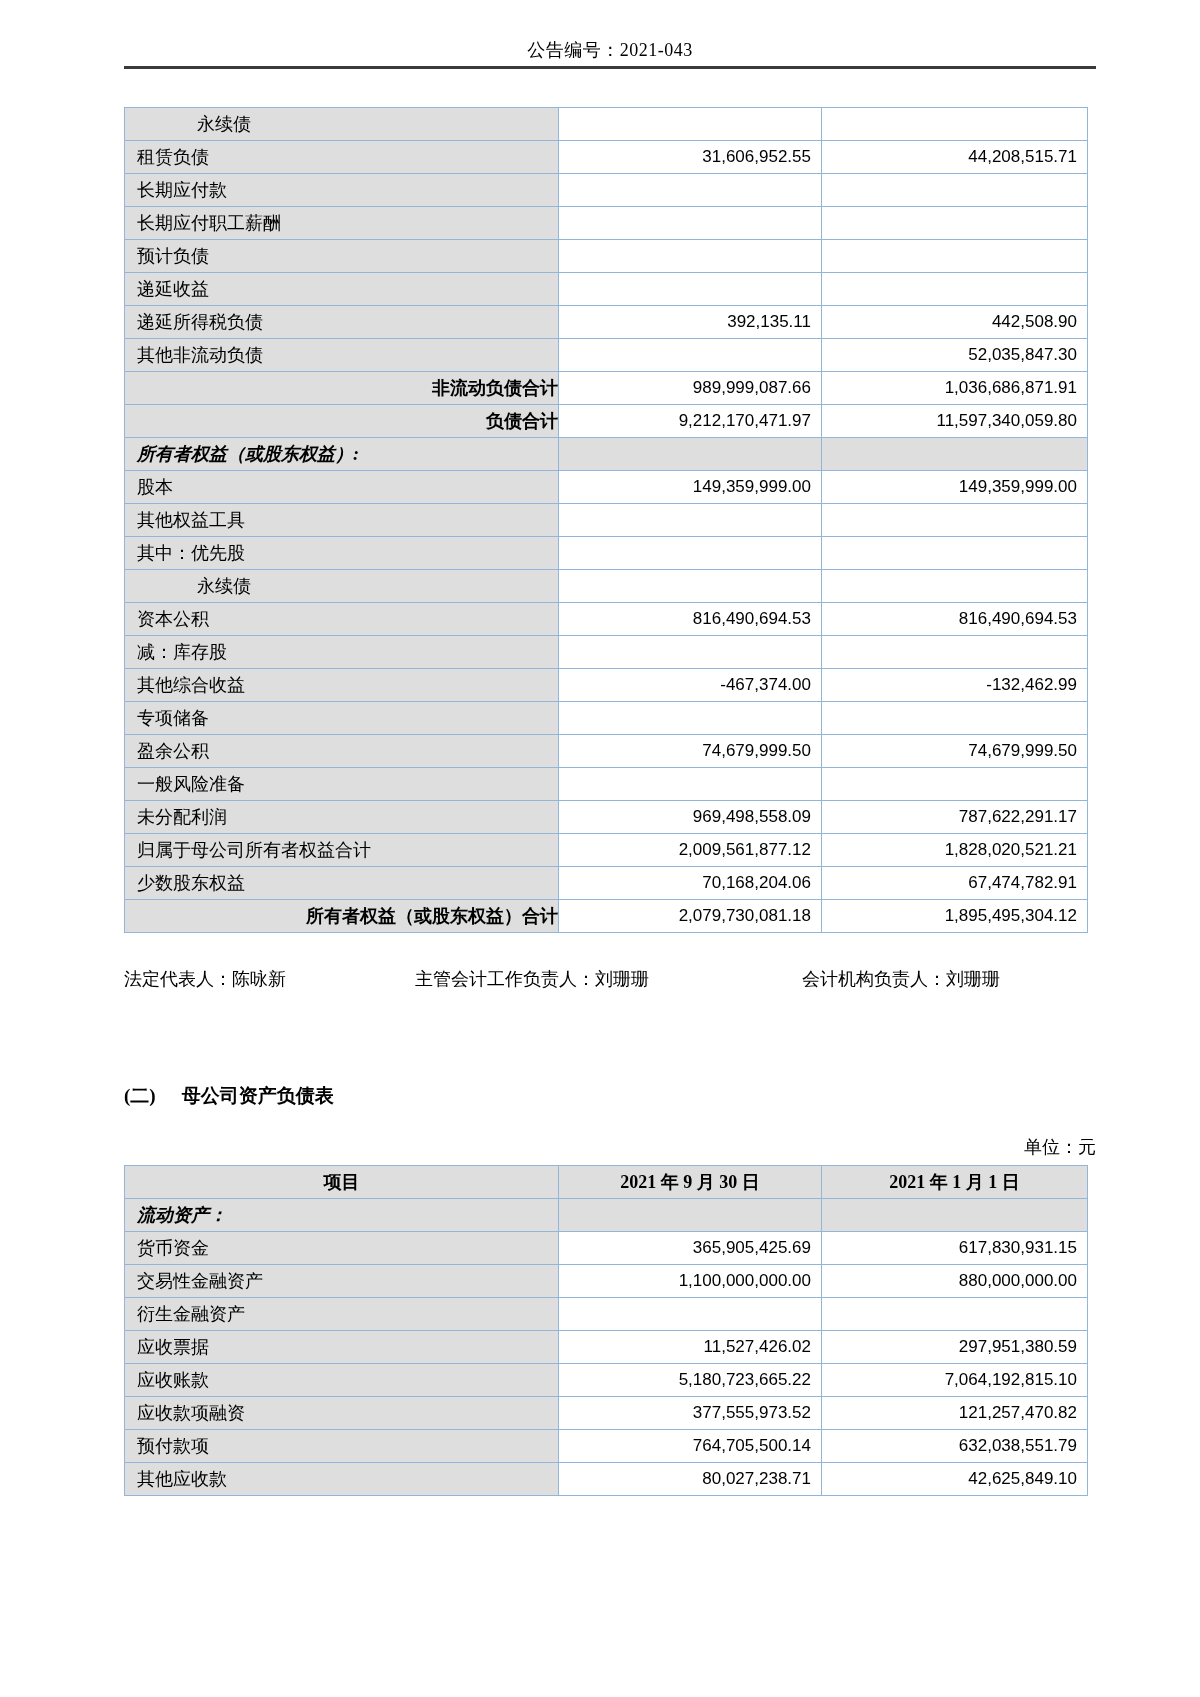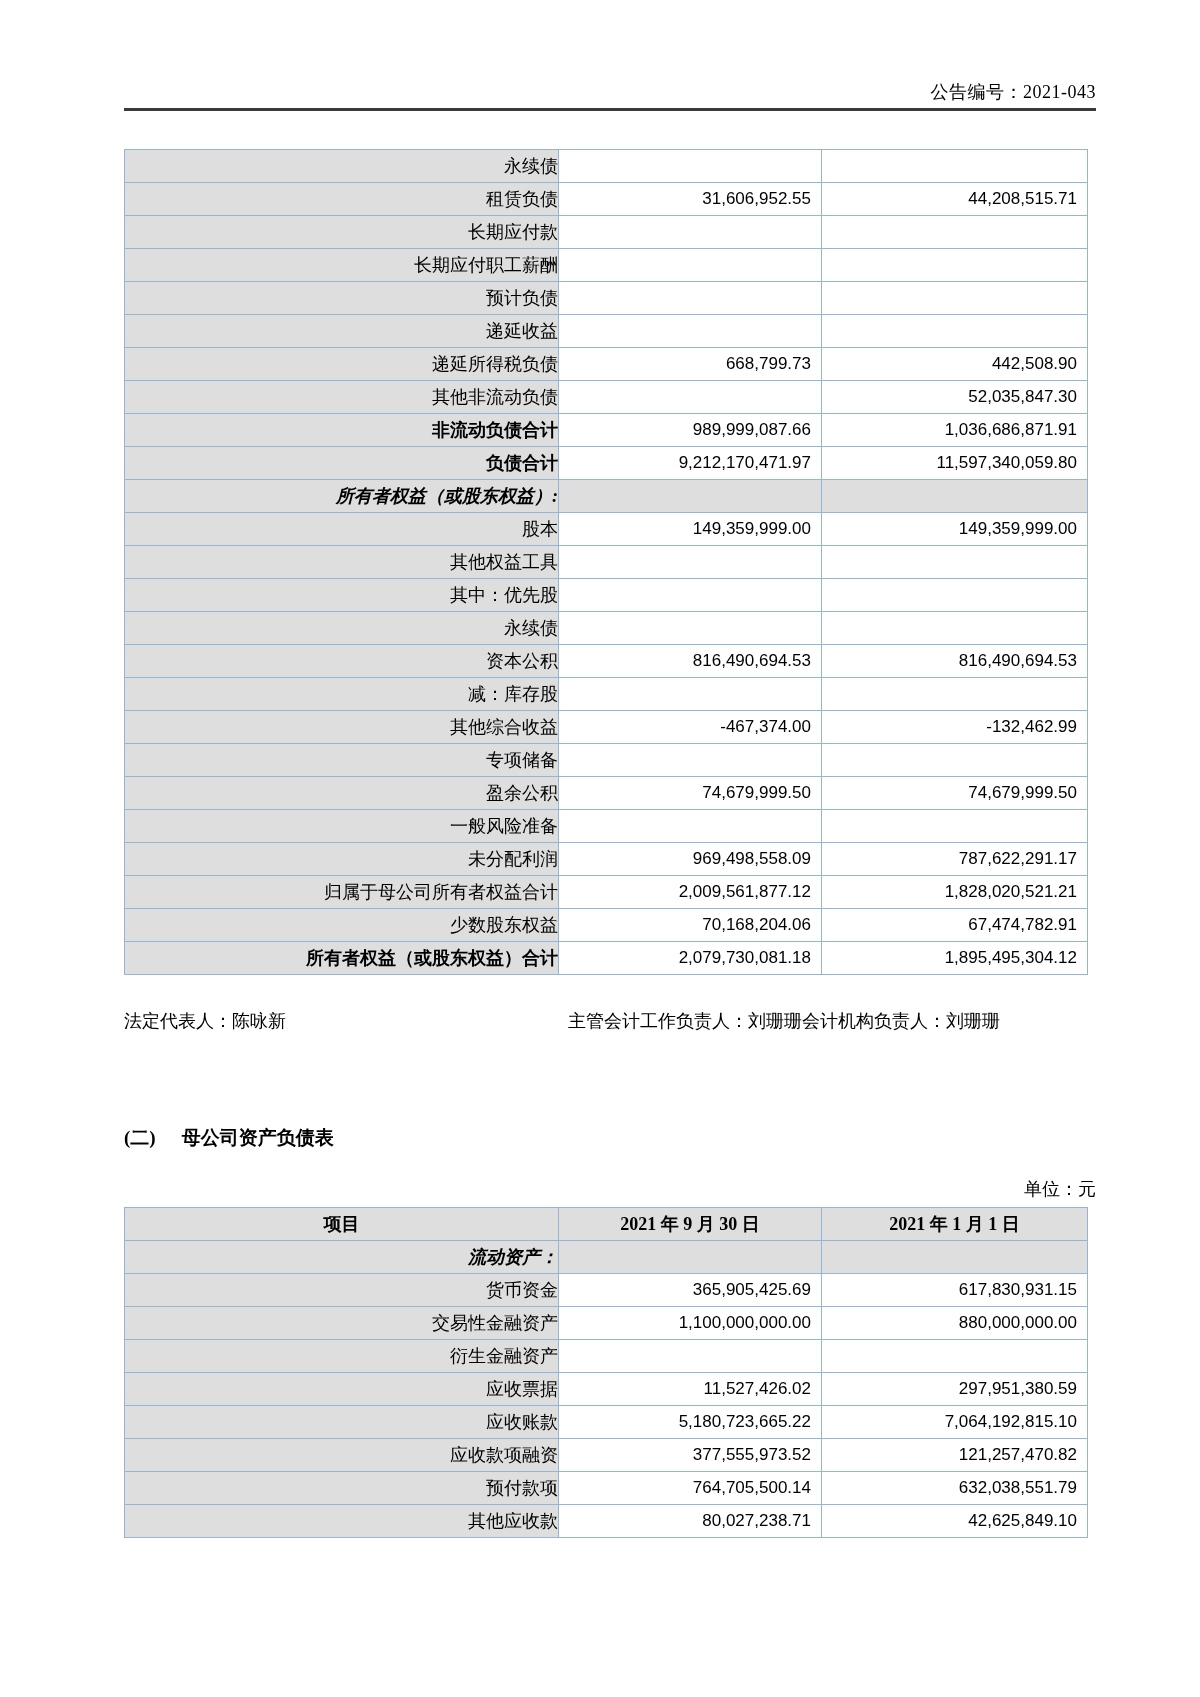--- a/index.html
+++ b/index.html
@@ -13,22 +13,22 @@
     color: #000;
     font-family: "Liberation Serif", serif;
   }
   .content {
     position: absolute;
     left: 124px;
     top: 0;
     width: 972px;
   }
   .doc-number {
-    padding-top: 80px;
-    text-align: right;
+    padding-top: 38px;
+    text-align: center;
     font-size: 18px;
     letter-spacing: 0.5px;
   }
   .rule {
     margin-top: 4px;
     border-top: 3px solid var(--rule-dark, #3a3a3a);
   }
   table {
     border-collapse: collapse;
     table-layout: fixed;
@@ -41,21 +41,20 @@
     height: 33px;
     white-space: nowrap;
     overflow: hidden;
     font-size: 18px;
     vertical-align: middle;
   }
   td.label {
     background: var(--cell-gray, #dedede);
     padding-left: 12px;
     font-family: "Liberation Serif", serif;
-    text-align: right;
   }
   td.num {
     background: #ffffff;
     text-align: right;
     padding-right: 10px;
     font-family: "Liberation Sans", sans-serif;
     font-size: 17px;
   }
   thead td {
     background: var(--cell-gray, #dedede);
@@ -70,21 +69,21 @@
     padding-left: 0;
   }
   tr.section td { background: var(--cell-gray, #dedede); font-style: italic; }
   tr.section td.label { font-weight: bold; }
   .signatures {
     display: flex;
     margin-top: 34px;
     font-size: 18px;
   }
   .sig-1 { width: 291px; }
-  .sig-2 { width: 387px; text-align: right; }
+  .sig-2 { width: 387px; }
   .section-title {
     margin-top: 92px;
     font-weight: bold;
     font-size: 19px;
   }
   .section-title .gap { display: inline-block; width: 26px; }
   .unit-line {
     margin-top: 26px;
     text-align: right;
     font-size: 18px;
@@ -131,21 +130,21 @@
             <td class="num"></td>
             <td class="num"></td>
           </tr>
           <tr>
             <td class="label">递延收益</td>
             <td class="num"></td>
             <td class="num"></td>
           </tr>
           <tr>
             <td class="label">递延所得税负债</td>
-            <td class="num">668,799.73</td>
+            <td class="num">392,135.11</td>
             <td class="num">442,508.90</td>
           </tr>
           <tr>
             <td class="label">其他非流动负债</td>
             <td class="num"></td>
             <td class="num">52,035,847.30</td>
           </tr>
           <tr class="total">
             <td class="label">非流动负债合计</td>
             <td class="num">989,999,087.66</td>

